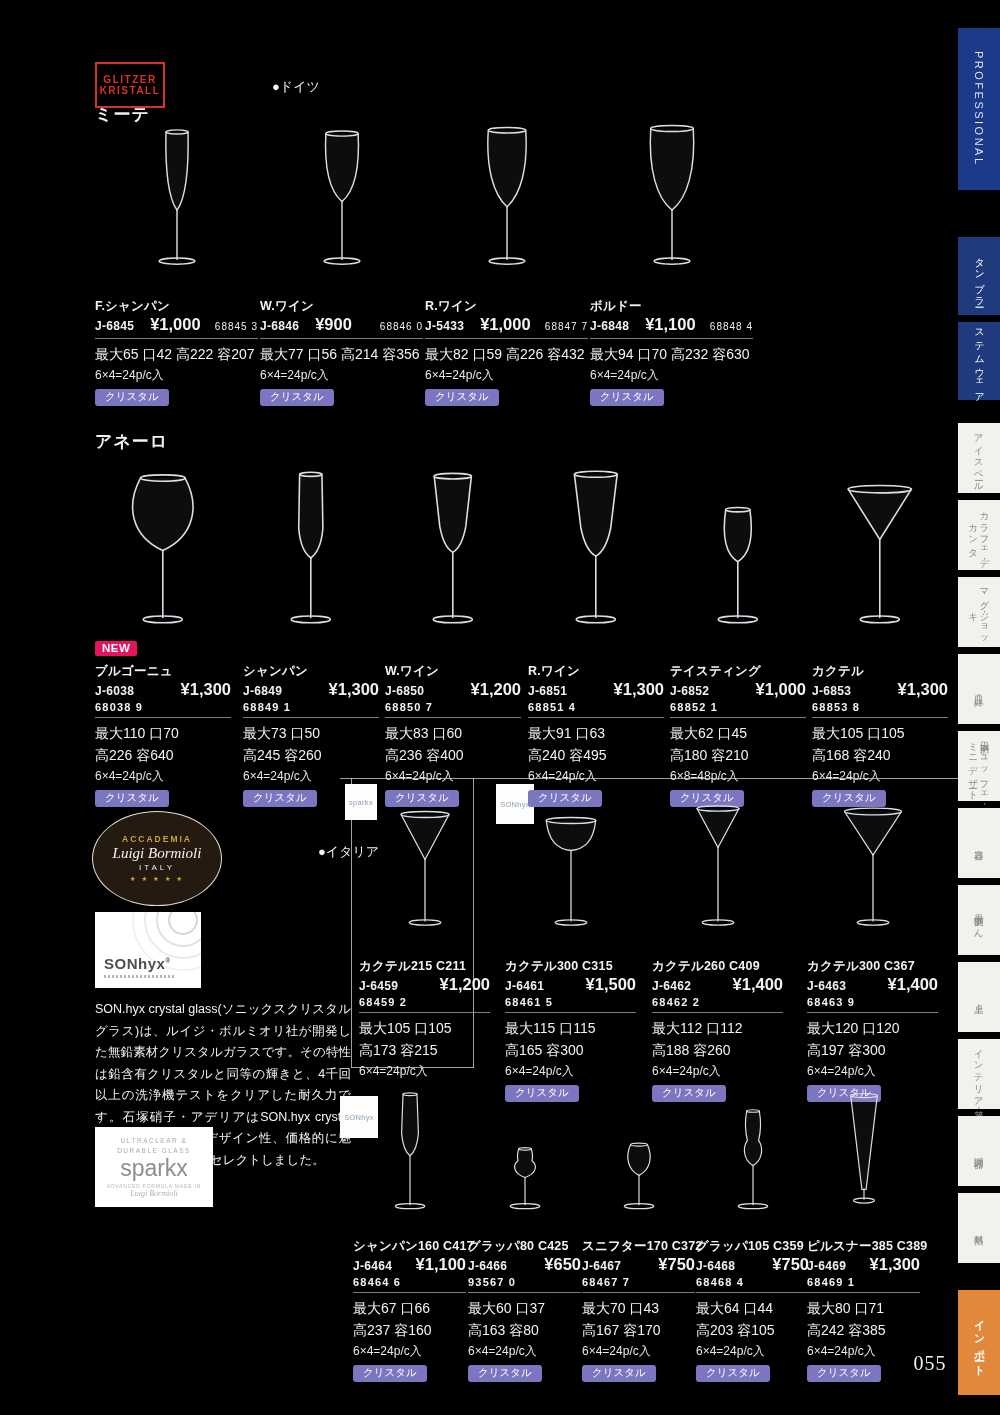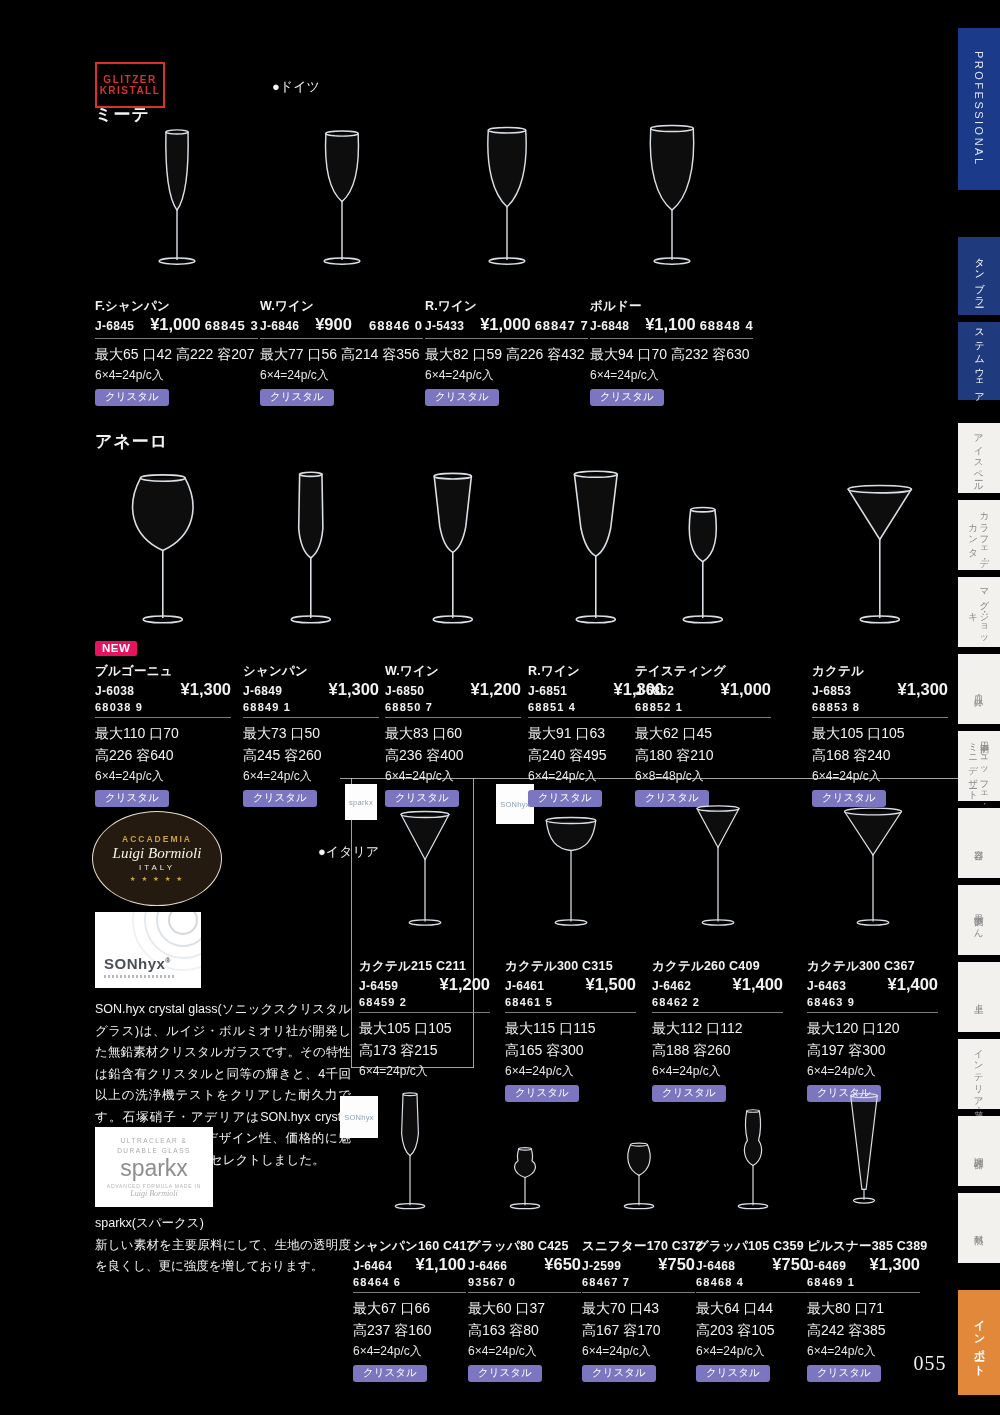--- a/index.html
+++ b/index.html
@@ -22,21 +22,21 @@
   .glass-wrap{position:absolute;left:0;width:100%;display:flex;justify-content:center;align-items:flex-end}
   .glass-wrap svg{height:100%}
   .g-stroke{stroke:#d9dfe5;stroke-width:1.7;fill:none;stroke-linecap:round}
   .g-bowl{fill:rgba(255,255,255,0.05)}
   .new-badge{position:absolute;top:-22px;left:0;background:#e6135f;color:#fff;font-size:11.5px;
              font-weight:700;padding:1px 7px 2px;border-radius:2px;letter-spacing:.5px}
   .p-name{font-size:12.5px;font-weight:600;letter-spacing:.2px;line-height:1.3;white-space:nowrap}
   .code-line{display:flex;align-items:baseline;margin-top:1px;white-space:nowrap}
   .p-code{font-size:12px;font-weight:700;letter-spacing:.3px}
   .p-price{font-size:16.5px;font-weight:700;margin-left:auto}
-  .code-line .p-jan{font-size:13px;font-weight:700;letter-spacing:1px;margin-left:auto;padding-left:4px}
+  .code-line .p-jan{font-size:10px;font-weight:400;letter-spacing:1px;margin-left:auto;padding-left:4px}
   .code-line .p-price.has-jan{margin-left:16px}
   .jan-line{font-size:11px;font-weight:700;letter-spacing:1.2px;margin-top:2px}
   .rule{border-top:1px solid #9b9b9b;margin:4px 0 5px;opacity:.8}
   .p-spec{font-size:14px;line-height:1.55;white-space:nowrap}
   .p-pack{font-size:12px;color:#e8e8e8;margin-top:1px}
   .p-badge{display:inline-block;background:#7c76c0;color:#fff;font-size:10.5px;
            padding:1px 10px 2px;border-radius:3px;margin-top:5px}
 
   
   .divider{position:absolute;background:#c9c9c9;opacity:.8}
@@ -125,24 +125,20 @@
 
   <div class="sparkx-box">
     <div class="sx-top">
       <div>ULTRACLEAR &amp;</div>
       <div>DURABLE GLASS</div>
     </div>
     <div class="sx-name">sparkx</div>
     <div class="sx-sub">ADVANCED FORMULA MADE IN</div>
     <div class="sx-script">Luigi Bormioli</div>
   </div>
-  <div class="para" id="sparkx-para">
-    <div>sparkx(スパークス)</div>
-    <div>新しい素材を主要原料にして、生地の透明度を良くし、更に強度を増しております。</div>
-  </div>
 
   <div class="divider" style="left:340px;top:778px;width:618px;height:1px"></div>
   <div class="divider" style="left:351px;top:778px;width:1px;height:290px"></div>
   <div class="divider" style="left:473px;top:778px;width:1px;height:290px"></div>
   <div class="divider" style="left:351px;top:1067px;width:123px;height:1px"></div>
 
   <div class="mini-logo" style="left:345px;top:784px;width:32px;height:36px">
     <span>sparkx</span>
   </div>
   <div class="mini-logo" style="left:496px;top:784px;width:38px;height:40px">
@@ -238,21 +234,21 @@
           <svg viewBox="0 0 120 200" preserveAspectRatio="xMidYMax meet">
             <ellipse class="g-stroke" cx="60" cy="10" rx="23" ry="3.2"></ellipse>
             <path class="g-stroke g-bowl" d="M37,10 L44,68 Q49,92 60,98 Q71,92 76,68 L83,10"></path>
             <line class="g-stroke" x1="60" y1="98" x2="60" y2="164"></line>
             <ellipse class="g-stroke" cx="60" cy="166" rx="21" ry="3.6"></ellipse>
           </svg>
         </div><div class="p-name">R.ワイン</div><div class="code-line">
           <span class="p-code">J-6851</span>
           <span class="p-price">¥1,300</span>
         </div><div class="jan-line">68851 4</div><div class="rule"></div><div class="p-spec">最大91 口63</div><div class="p-spec">高240 容495</div><div class="p-pack">6×4=24p/c入</div><div class="p-badge">クリスタル</div></div>
-      <div class="cell" style="left: 635px; top: 663px; width: 136px;"><div class="glass-wrap" style="top: -198px; height: 186px;">
+      <div class="cell" style="left: 670px; top: 663px; width: 136px;"><div class="glass-wrap" style="top: -198px; height: 186px;">
           <svg viewBox="0 0 120 200" preserveAspectRatio="xMidYMax meet">
             <ellipse class="g-stroke" cx="60" cy="48" rx="13" ry="2.4"></ellipse>
             <path class="g-stroke g-bowl" d="M47,48 C43,76 47,96 60,104 C73,96 77,76 73,48"></path>
             <line class="g-stroke" x1="60" y1="104" x2="60" y2="164"></line>
             <ellipse class="g-stroke" cx="60" cy="166" rx="21" ry="3.6"></ellipse>
           </svg>
         </div><div class="p-name">テイスティング</div><div class="code-line">
           <span class="p-code">J-6852</span>
           <span class="p-price">¥1,000</span>
         </div><div class="jan-line">68852 1</div><div class="rule"></div><div class="p-spec">最大62 口45</div><div class="p-spec">高180 容210</div><div class="p-pack">6×8=48p/c入</div><div class="p-badge">クリスタル</div></div>
@@ -343,21 +339,21 @@
           <span class="p-price">¥650</span>
         </div><div class="jan-line">93567 0</div><div class="rule"></div><div class="p-spec">最大60 口37</div><div class="p-spec">高163 容80</div><div class="p-pack">6×4=24p/c入</div><div class="p-badge">クリスタル</div></div>
       <div class="cell" style="left: 582px; top: 1238px; width: 113px;"><div class="glass-wrap" style="top: -148px; height: 140px;">
           <svg viewBox="0 0 120 200" preserveAspectRatio="xMidYMax meet">
             <ellipse class="g-stroke" cx="60" cy="78" rx="12" ry="2.2"></ellipse>
             <path class="g-stroke g-bowl" d="M48,78 C40,96 44,114 60,122 C76,114 80,96 72,78"></path>
             <line class="g-stroke" x1="60" y1="122" x2="60" y2="164"></line>
             <ellipse class="g-stroke" cx="60" cy="166" rx="21" ry="3.6"></ellipse>
           </svg>
         </div><div class="p-name">スニフター170 C372</div><div class="code-line">
-          <span class="p-code">J-2599</span>
+          <span class="p-code">J-6467</span>
           <span class="p-price">¥750</span>
         </div><div class="jan-line">68467 7</div><div class="rule"></div><div class="p-spec">最大70 口43</div><div class="p-spec">高167 容170</div><div class="p-pack">6×4=24p/c入</div><div class="p-badge">クリスタル</div></div>
       <div class="cell" style="left: 696px; top: 1238px; width: 113px;"><div class="glass-wrap" style="top: -148px; height: 140px;">
           <svg viewBox="0 0 120 200" preserveAspectRatio="xMidYMax meet">
             <ellipse class="g-stroke" cx="60" cy="30" rx="9" ry="1.8"></ellipse>
             <path class="g-stroke g-bowl" d="M51,30 Q47,52 52,72 C45,82 46,100 60,108 C74,100 75,82 68,72 Q73,52 69,30"></path>
             <line class="g-stroke" x1="60" y1="108" x2="60" y2="164"></line>
             <ellipse class="g-stroke" cx="60" cy="166" rx="21" ry="3.6"></ellipse>
           </svg>
         </div><div class="p-name">グラッパ105 C359</div><div class="code-line">

